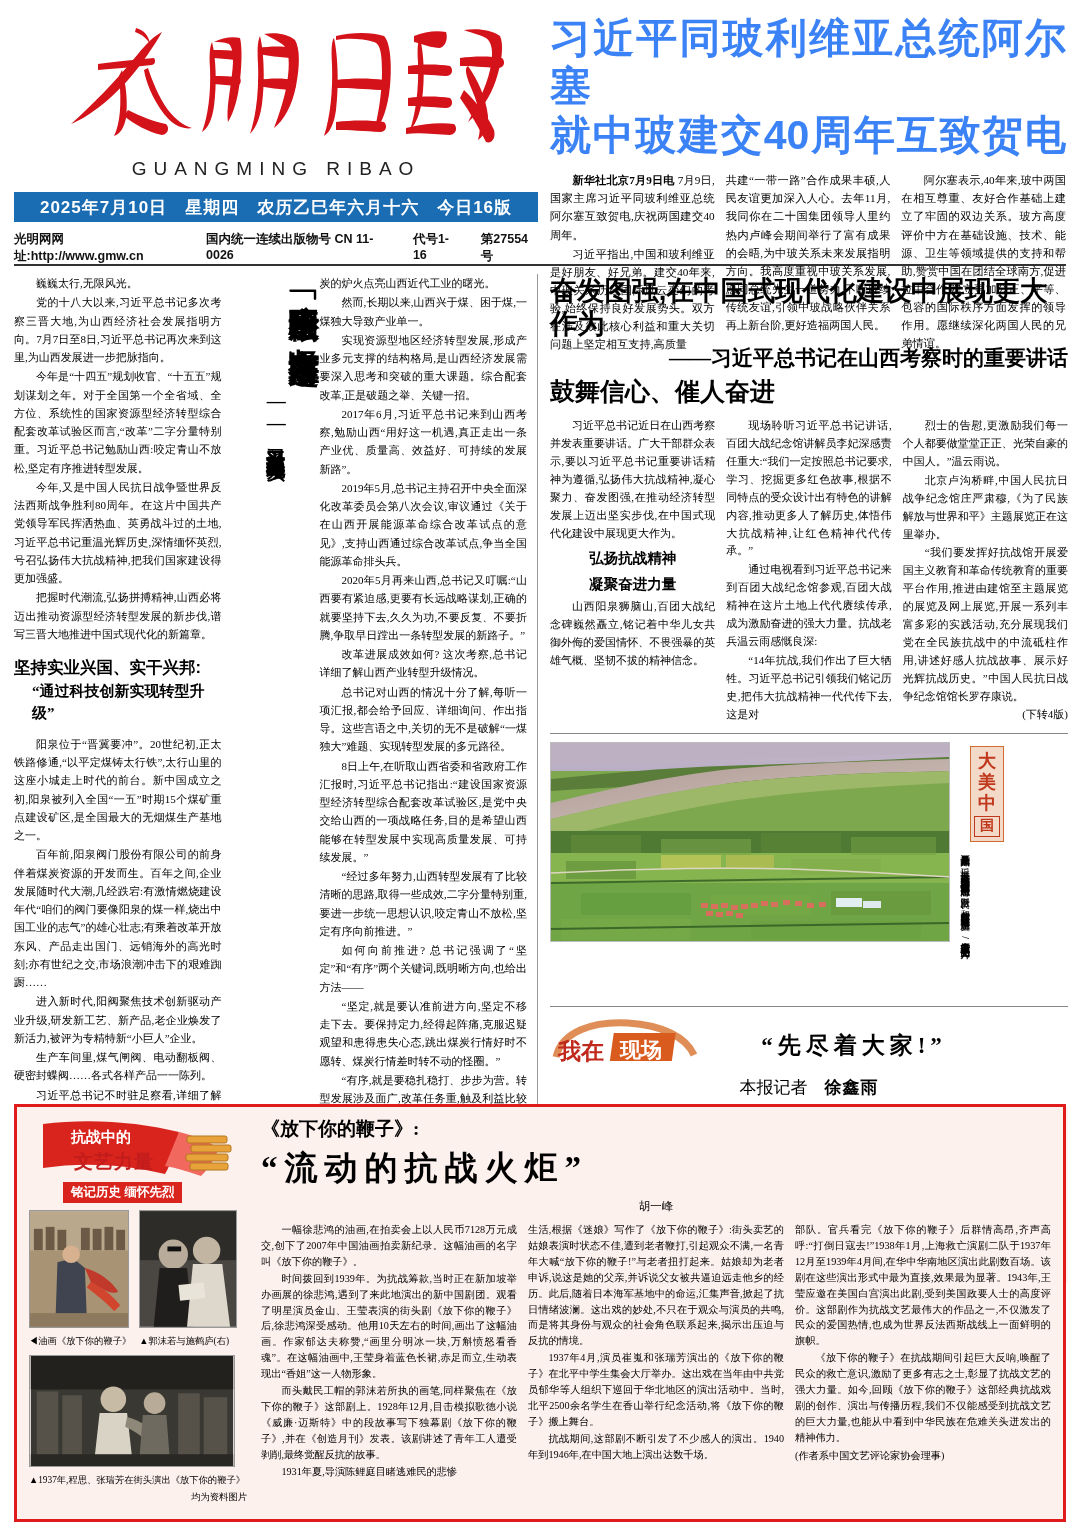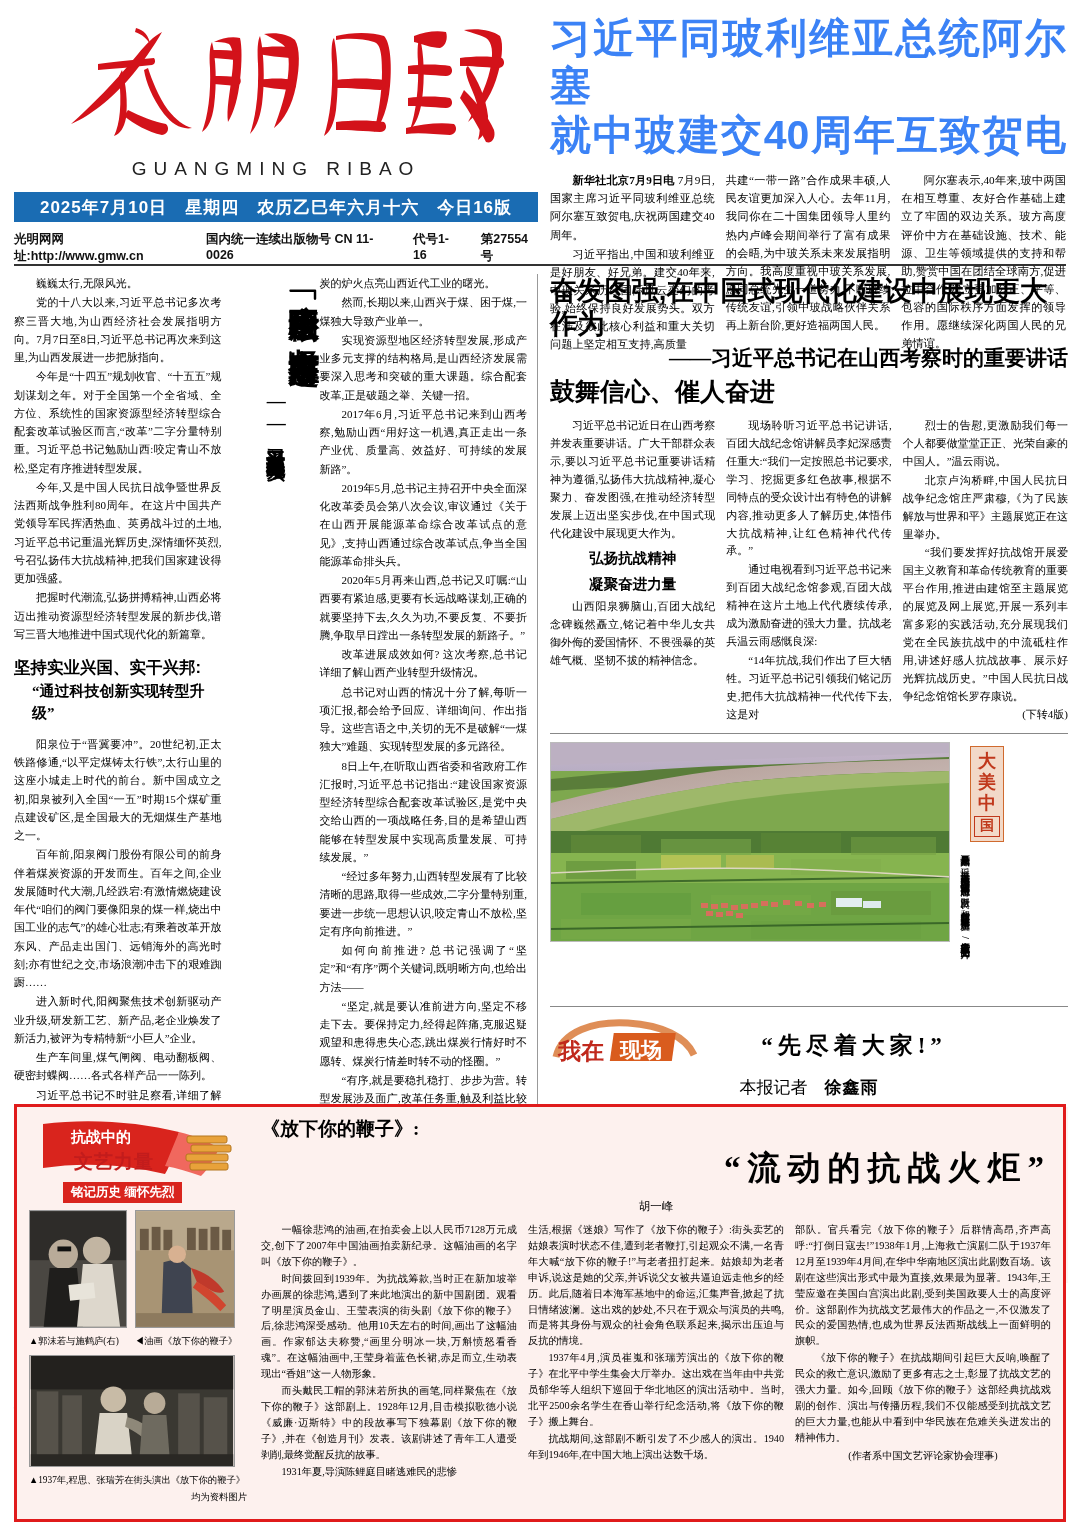--- a/index.html
+++ b/index.html
@@ -190,26 +190,26 @@
   }
   .rb-photos { display: flex; gap: 8px; margin-top: 2px; }
   .rb-ph { border: 1px solid #999; }
   .cap-s { font-size: 9.3px; line-height: 1.5; margin-top: 3px; font-family: "Liberation Serif", serif; }
   .rb-right { flex: 1; padding-left: 14px; }
   .rb-kicker {
     font-family: "Liberation Serif", serif; font-weight: 800; font-size: 19px;
   }
   .rb-title {
     font-family: "Liberation Serif", serif; font-weight: 800; font-size: 33px;
-    letter-spacing: 7px; text-align: right; margin-top: 4px;
+    letter-spacing: 7px; text-align: left; margin-top: 4px;
   }
   .rb-author { text-align: center; font-size: 11.5px; margin-top: 8px; }
   .rb-cols { display: flex; gap: 11px; margin-top: 8px; }
   .rb-cols .news-p { font-size: 10.2px; line-height: 1.56; }
-  .rb-sign { text-align: center; font-size: 10.2px; margin-top: 3px; }
+  .rb-sign { text-align: left; font-size: 10.2px; margin-top: 3px; }
 </style>
 </head>
 <body>
 
 <div class="page">
 
   <div class="masthead">
     <div class="mast-left">
       <div class="logo-wrap">
         <svg class="logo-svg" width="480" height="150" viewBox="0 0 480 150">
@@ -489,33 +489,20 @@
               <rect x="161" y="47" width="38" height="7" rx="2"></rect>
             </g>
           </svg>
           <div class="kl-text1">抗战中的</div>
           <div class="kl-text2">文艺力量</div>
           <div class="kl-text3">铭记历史 缅怀先烈</div>
         </div>
 
         <div class="rb-photos">
           <div>
-            <svg class="rb-ph" width="98" height="118" viewBox="0 0 98 118">
-              <rect width="98" height="118" fill="#4a4742"></rect>
-              <rect width="98" height="50" fill="#2e2c29"></rect>
-              <circle cx="34" cy="44" r="15" fill="#b9ab99"></circle>
-              <path d="M20 58 L48 58 L54 118 L14 118 Z" fill="#1f1e1c"></path>
-              <circle cx="68" cy="40" r="14" fill="#c2b5a2"></circle>
-              <path d="M54 54 L84 54 L92 118 L48 118 Z" fill="#ddd7cc"></path>
-              <rect x="40" y="74" width="26" height="16" fill="#e8e4da" transform="rotate(-6 53 82)"></rect>
-              <rect x="28" y="36" width="14" height="5" fill="#111"></rect>
-            </svg>
-            <div class="cap-s">▲郭沫若与施鹤庐(右)</div>
-          </div>
-          <div>
             <svg class="rb-ph" width="100" height="118" viewBox="0 0 100 118">
               <rect width="100" height="118" fill="#cbb89a"></rect>
               <rect y="0" width="100" height="40" fill="#b9a88c"></rect>
               <g fill="#6b5a45">
                 <rect x="4" y="18" width="9" height="22"></rect>
                   <rect x="16" y="16" width="9" height="24"></rect>
                 <rect x="28" y="19" width="9" height="21"></rect>
                   <rect x="52" y="17" width="9" height="23"></rect>
                 <rect x="64" y="18" width="9" height="22"></rect>
                   <rect x="76" y="16" width="9" height="24"></rect>
@@ -523,20 +510,33 @@
               </g>
               <rect y="40" width="100" height="78" fill="#a89474"></rect>
               <path d="M28 52 L44 48 L56 58 L58 110 L26 112 Z" fill="#3f4450"></path>
               <circle cx="42" cy="44" r="9" fill="#d8b191"></circle>
               <path d="M56 58 C70 62 82 70 90 82 C84 86 74 80 62 72 Z" fill="#c0392b"></path>
               <path d="M62 72 C74 78 84 86 92 96 L86 102 C76 92 66 84 58 78 Z" fill="#d1452f"></path>
               <rect x="0" y="104" width="100" height="14" fill="#8d7a5e"></rect>
             </svg>
             <div class="cap-s">◀油画《放下你的鞭子》</div>
           </div>
+          <div>
+            <svg class="rb-ph" width="98" height="118" viewBox="0 0 98 118">
+              <rect width="98" height="118" fill="#4a4742"></rect>
+              <rect width="98" height="50" fill="#2e2c29"></rect>
+              <circle cx="34" cy="44" r="15" fill="#b9ab99"></circle>
+              <path d="M20 58 L48 58 L54 118 L14 118 Z" fill="#1f1e1c"></path>
+              <circle cx="68" cy="40" r="14" fill="#c2b5a2"></circle>
+              <path d="M54 54 L84 54 L92 118 L48 118 Z" fill="#ddd7cc"></path>
+              <rect x="40" y="74" width="26" height="16" fill="#e8e4da" transform="rotate(-6 53 82)"></rect>
+              <rect x="28" y="36" width="14" height="5" fill="#111"></rect>
+            </svg>
+            <div class="cap-s">▲郭沫若与施鹤庐(右)</div>
+          </div>
         </div>
 
         <div style="margin-top:6px">
           <svg class="rb-ph" width="206" height="112" viewBox="0 0 206 112">
             <rect width="206" height="112" fill="#3a3832"></rect>
             <rect width="206" height="34" fill="#23211e"></rect>
             <g fill="#56524a">
               <rect x="6" y="36" width="22" height="76"></rect>
                 <rect x="32" y="40" width="20" height="72"></rect>
               <rect x="150" y="38" width="22" height="74"></rect>

